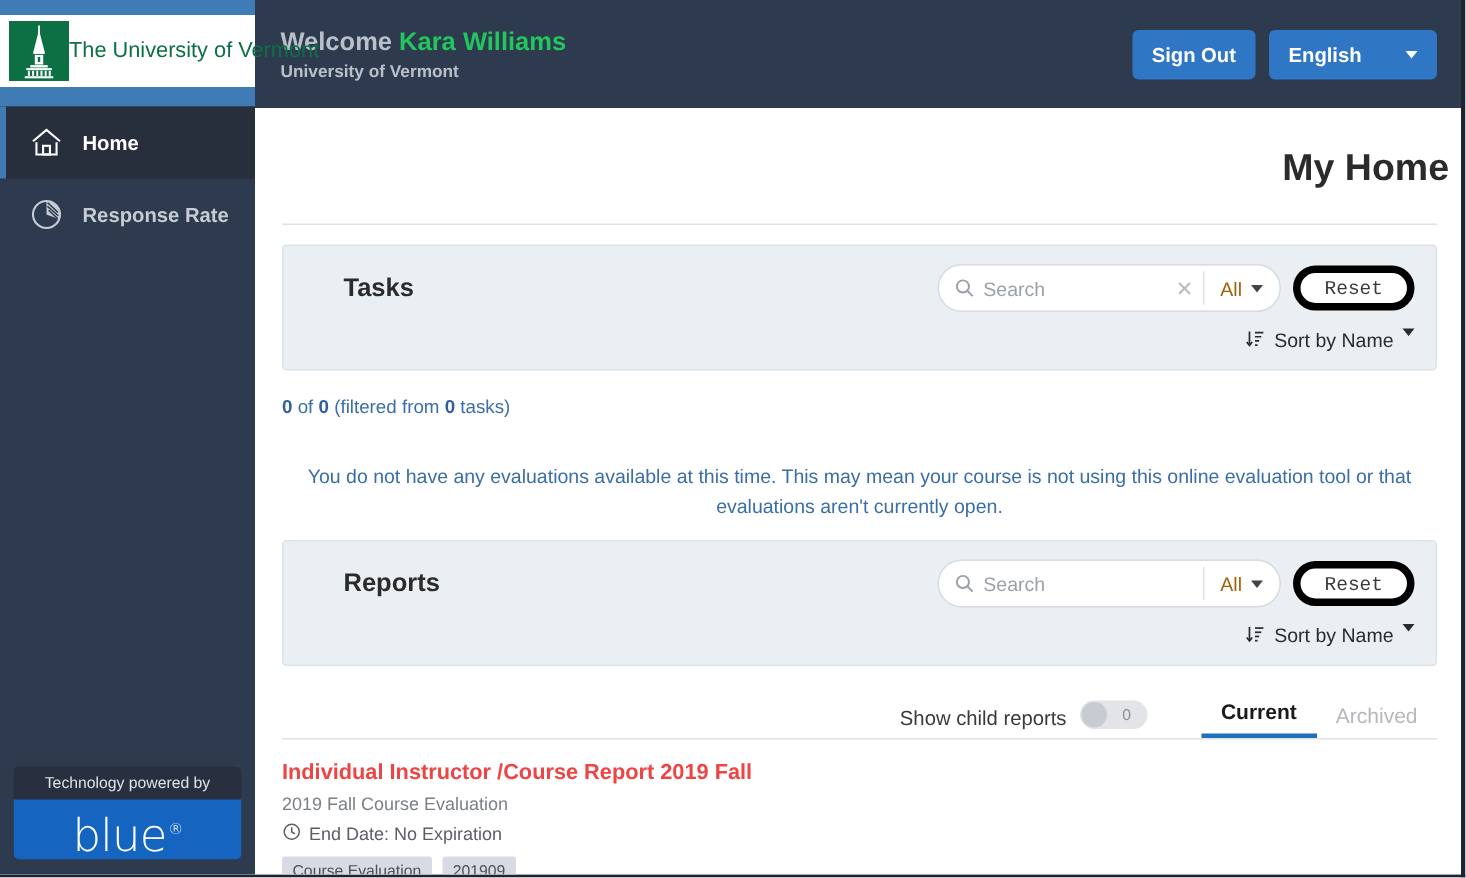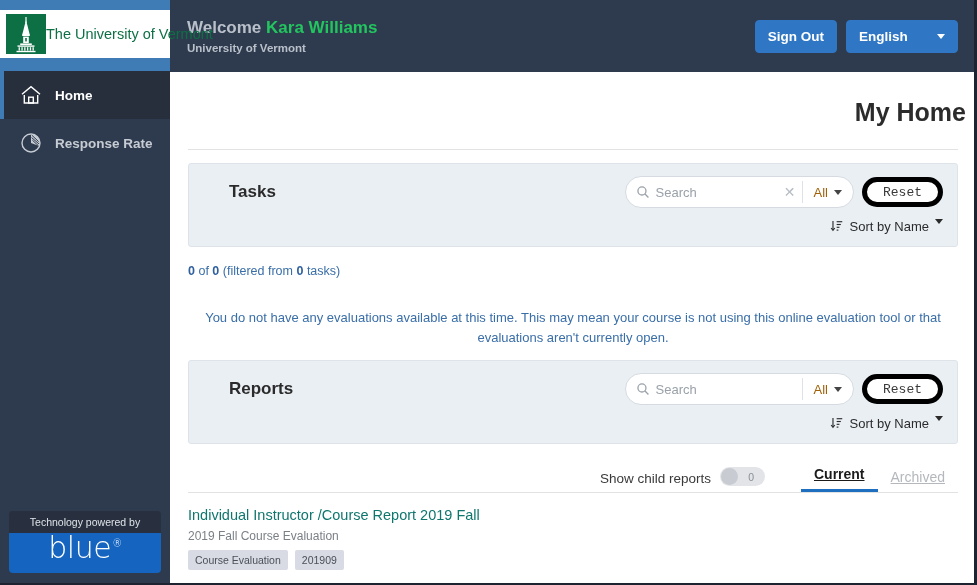--- a/index.html
+++ b/index.html
@@ -113,21 +113,21 @@
     text-align: center;
     font-size: 10.5px;
     color: #dfe3e8;
     padding: 5px 12px 5px;
     background: #28303f;
   }
   .powered-logo {
     background: #1565c0;
     height: 40px;
     display: flex;
-    align-items: flex-start;
+    align-items: flex-end;
     justify-content: center;
   }
   .blue-word {
     font-family: "DejaVu Sans", sans-serif;
     font-size: 30px;
     color: #ffffff;
     line-height: 1;
     letter-spacing: -0.5px;
     position: relative;
     font-weight: 300;
@@ -373,41 +373,41 @@
     position: absolute;
     right: 11px;
     font-size: 10.5px;
     color: #8a8f96;
   }
   .tab {
     font-size: 14px;
     padding: 0 13px 7px;
     cursor: pointer;
     color: #b4b8bd;
-    text-decoration: underline;
   }
   .tab.active {
     color: #1b1b1b;
     font-weight: bold;
     border-bottom: 3px solid #1f6fc0;
   }
   .tabs-rule {
     border: 0;
     border-top: 1px solid #e2e2e2;
     margin: 0 8px 0 18px;
   }
 
   .report-item {
     margin: 13px 8px 0 18px;
   }
   .report-title {
     font-size: 14.5px;
-    color: #0f766e;
+    color: #ef4444;
     cursor: pointer;
     line-height: 1.3;
+    font-weight: bold;
   }
   .report-sub {
     font-size: 12px;
     color: #7b8087;
     margin-top: 4px;
   }
   .report-date {
     display: flex;
     align-items: center;
     gap: 5px;
@@ -630,20 +630,29 @@
           </span>
         </div>
         <div class="tab active">Current</div>
         <div class="tab">Archived</div>
       </div>
       <hr class="tabs-rule">
 
       <div class="report-item">
         <div class="report-title">Individual Instructor /Course Report 2019 Fall</div>
         <div class="report-sub">2019 Fall Course Evaluation</div>
+        <div class="report-date">
+          <span>
+            <svg width="13" height="13" viewBox="0 0 16 16" fill="none" stroke="#5a5f66" stroke-width="1.2">
+              <circle cx="8" cy="8" r="6.2"></circle>
+              <path d="M8 4.4 V8.2 L10.6 9.8"></path>
+            </svg>
+          </span>
+          <span>End Date: No Expiration</span>
+        </div>
         <div class="badges">
           <span class="badge">Course Evaluation</span>
           <span class="badge">201909</span>
         </div>
       </div>
 
     </div>
   </div>
 </div>
 

